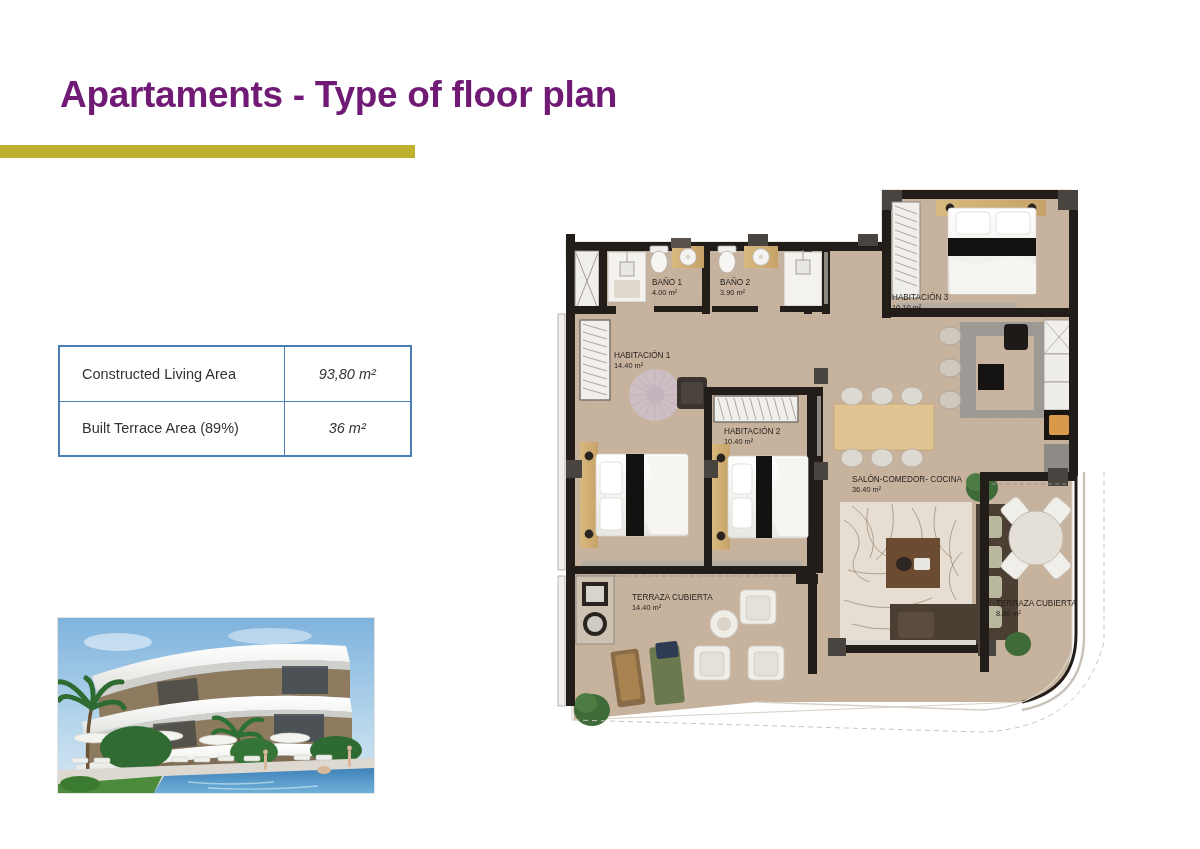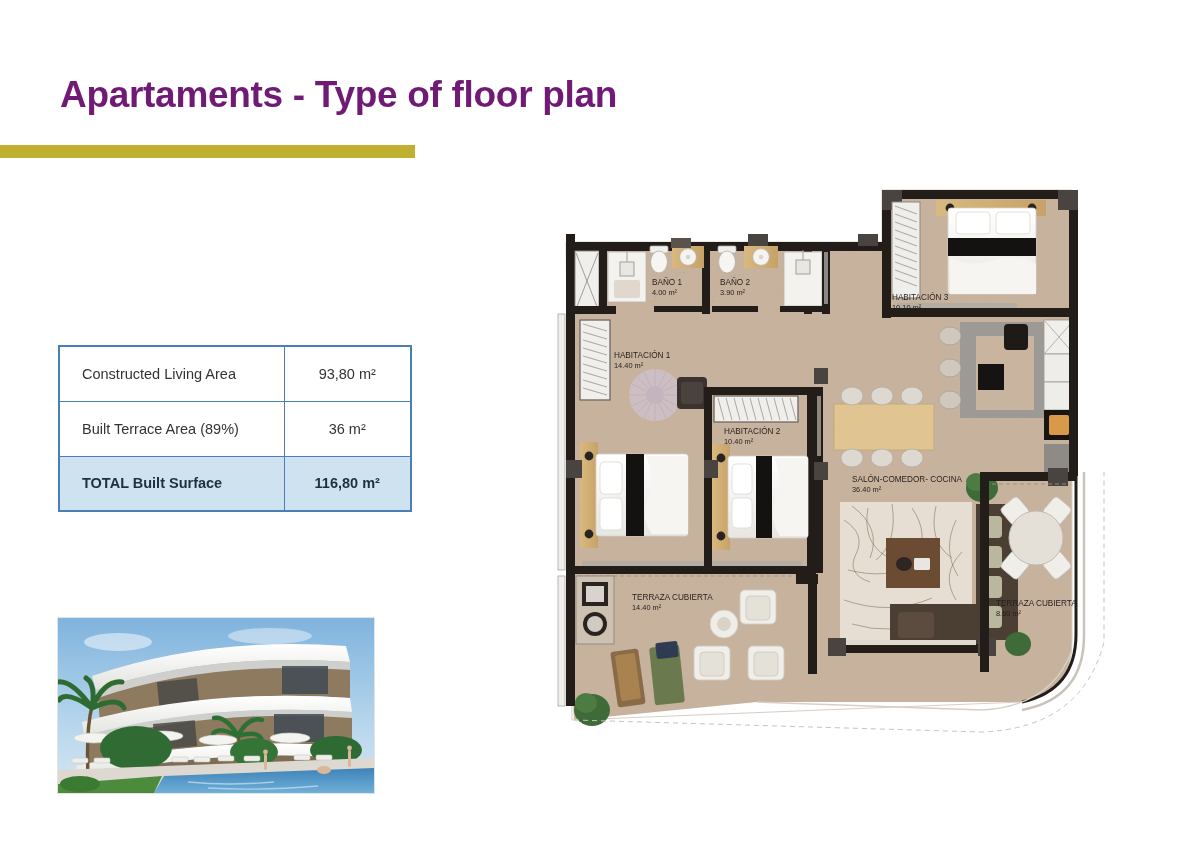--- a/index.html
+++ b/index.html
@@ -61,20 +61,21 @@
     padding: 0 22px;
     height: 55px;
     font-size: 14.5px;
     color: #333333;
     background: #ffffff;
   }
   #area-table td.value {
     text-align: center;
     width: 127px;
     padding: 0 8px;
+    font-style: italic;
   }
   #area-table tr.total td {
     background: #CFE2EF;
     font-weight: bold;
     color: #1F2F42;
     font-size: 14.5px;
   }
 
   
   #render-photo {
@@ -110,24 +111,20 @@
 
   <table id="area-table">
     <tbody>
       <tr>
         <td>Constructed Living Area</td>
         <td class="value">93,80 m²</td>
       </tr>
       <tr>
         <td>Built Terrace Area (89%)</td>
         <td class="value">36 m²</td>
-      </tr>
-      <tr class="total">
-        <td>TOTAL Built Surface</td>
-        <td class="value">116,80 m²</td>
       </tr>
     </tbody>
   </table>
 
   <div id="render-photo">
     <svg width="316" height="175" viewBox="0 0 316 175">
       <defs>
         <linearGradient id="skyg" x1="0" y1="0" x2="0" y2="1">
           <stop offset="0%" stop-color="#7fb3dd"></stop>
           <stop offset="60%" stop-color="#b6d6ec"></stop>

